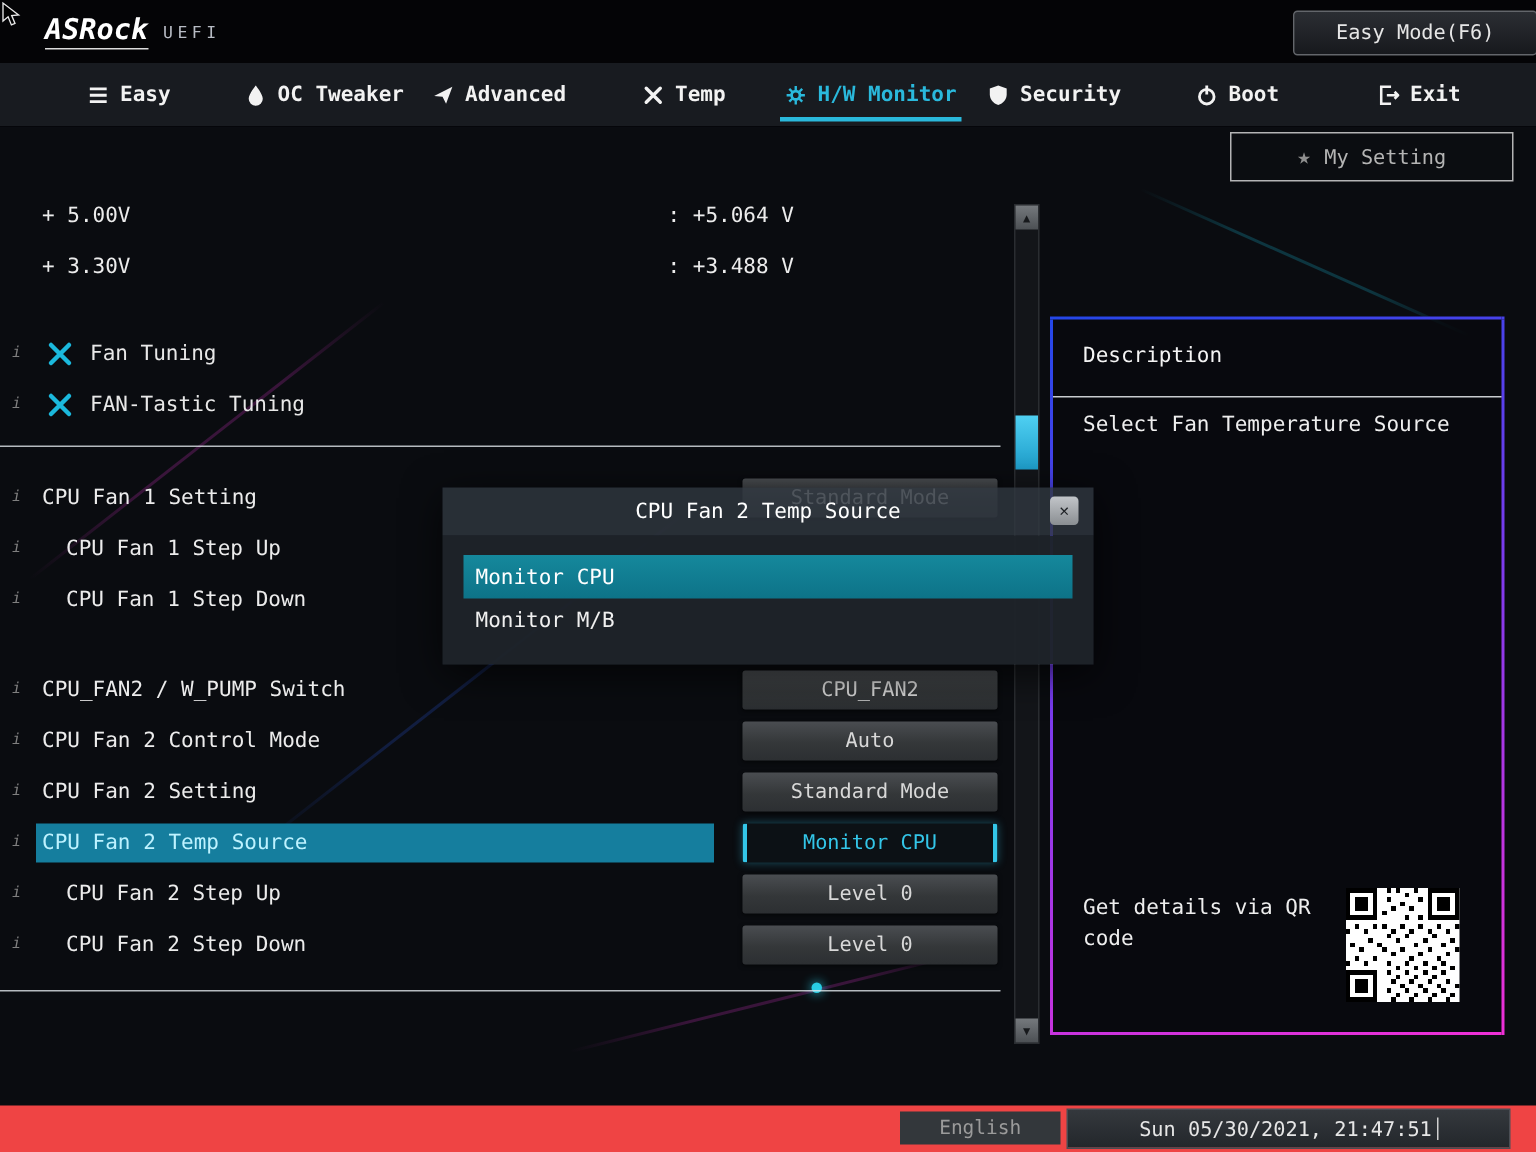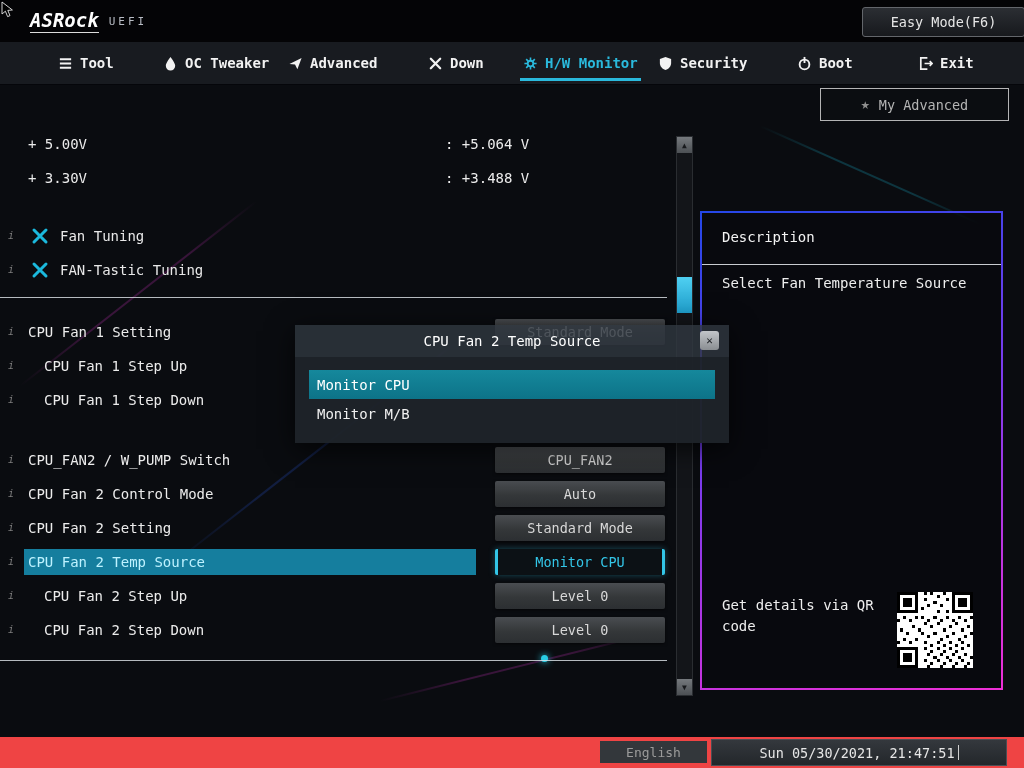--- a/index.html
+++ b/index.html
@@ -101,39 +101,39 @@
   </div>
   <div class="easy-btn">
       <span>Easy Mode(F6)</span>
     </div>
 
   <div class="navbar">
     <div class="tab" style="left:58px">
       <svg width="15" height="15" viewBox="0 0 16 16">
           <path d="M2 3.5h12M2 8h12M2 12.5h12" stroke="currentColor" stroke-width="2" fill="none"></path>
         </svg>
-      <span>Tool</span>
+      <span>Easy</span>
     </div>
     <div class="tab" style="left:288px">
       <svg width="15" height="15" viewBox="0 0 16 16">
           <path d="M1.5 8.5L14.5 2l-4.5 12-2.5-5z" fill="currentColor"></path>
         </svg>
       <span>Advanced</span>
     </div>
     <div class="tab" style="left:163px">
       <svg width="15" height="15" viewBox="0 0 16 16">
           <path d="M8 1C8 1 3 7 3 10.5a5 5 0 0 0 10 0C13 7 8 1 8 1z" fill="currentColor"></path>
         </svg>
       <span>OC Tweaker</span>
     </div>
     <div class="tab" style="left:428px">
       <svg width="15" height="15" viewBox="0 0 16 16">
           <path d="M3 3l10 10M13 3L3 13" stroke="currentColor" stroke-width="2.4" stroke-linecap="round"></path>
         </svg>
-      <span>Down</span>
+      <span>Temp</span>
     </div>
     <div class="tab active" style="left:523px">
       <svg width="15" height="15" viewBox="0 0 16 16">
           <circle cx="8" cy="8" r="3" fill="none" stroke="currentColor" stroke-width="2"></circle>
           <path d="M8 1.5v3M8 11.5v3M1.5 8h3M11.5 8h3M3.4 3.4l2.1 2.1M10.5 10.5l2.1 2.1M12.6 3.4l-2.1 2.1M5.5 10.5l-2.1 2.1" stroke="currentColor" stroke-width="1.7"></path>
         </svg>
       <span>H/W Monitor</span>
     </div>
     <div class="tab" style="left:658px">
       <svg width="15" height="15" viewBox="0 0 16 16">
@@ -151,21 +151,21 @@
     <div class="tab" style="left:918px">
       <svg width="15" height="15" viewBox="0 0 16 16">
           <path d="M10 2H3v12h7M7 8h8M12.5 5.5L15 8l-2.5 2.5" stroke="currentColor" stroke-width="1.8" fill="none"></path>
         </svg>
       <span>Exit</span>
     </div>
   </div>
 
   <div class="myfav">
     <span class="star">★</span>
-    <span>My Advanced</span>
+    <span>My Setting</span>
   </div>
 
   <div class="lbl" style="top:134px">+ 5.00V</div>
   <div class="val" style="top:134px">: +5.064 V</div>
   <div class="lbl" style="top:168px">+ 3.30V</div>
   <div class="val" style="top:168px">: +3.488 V</div>
 
   <div class="imark" style="top:230px">i</div>
   <div class="toolrow" style="top:225px">
     <svg width="20" height="20" viewBox="0 0 20 20">

